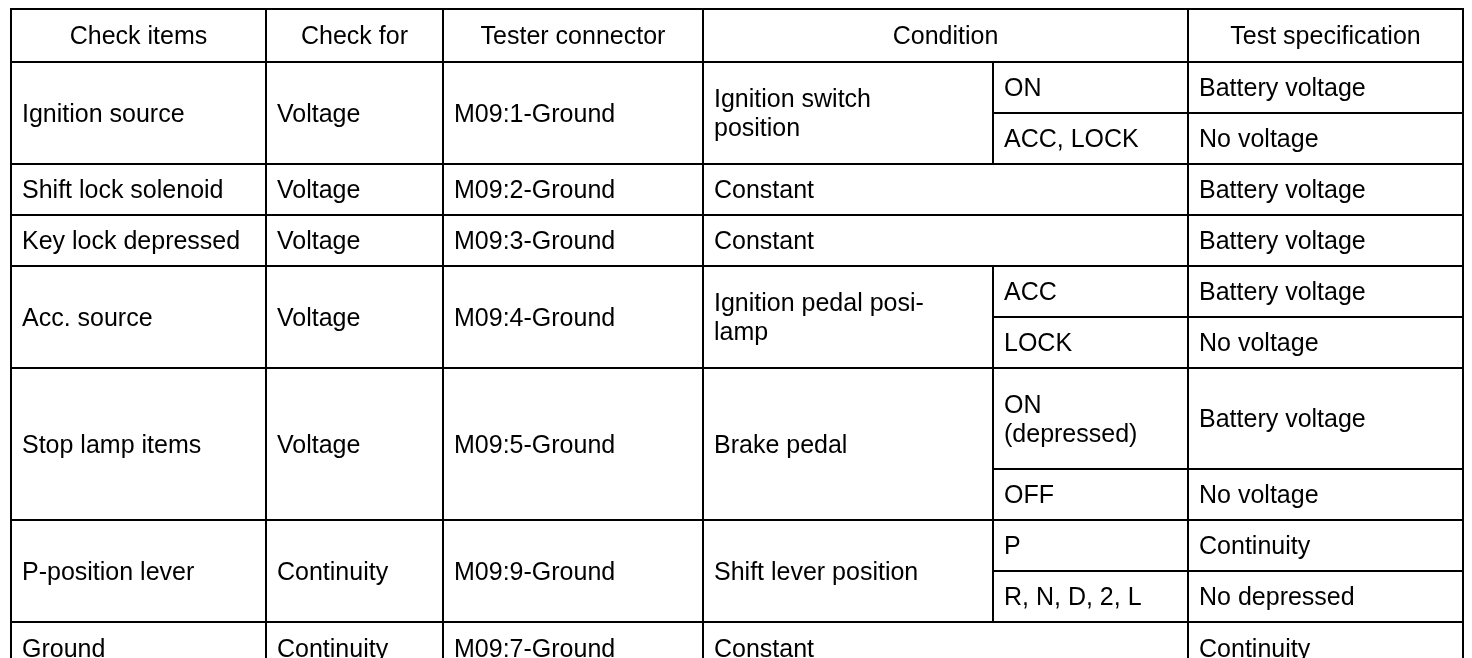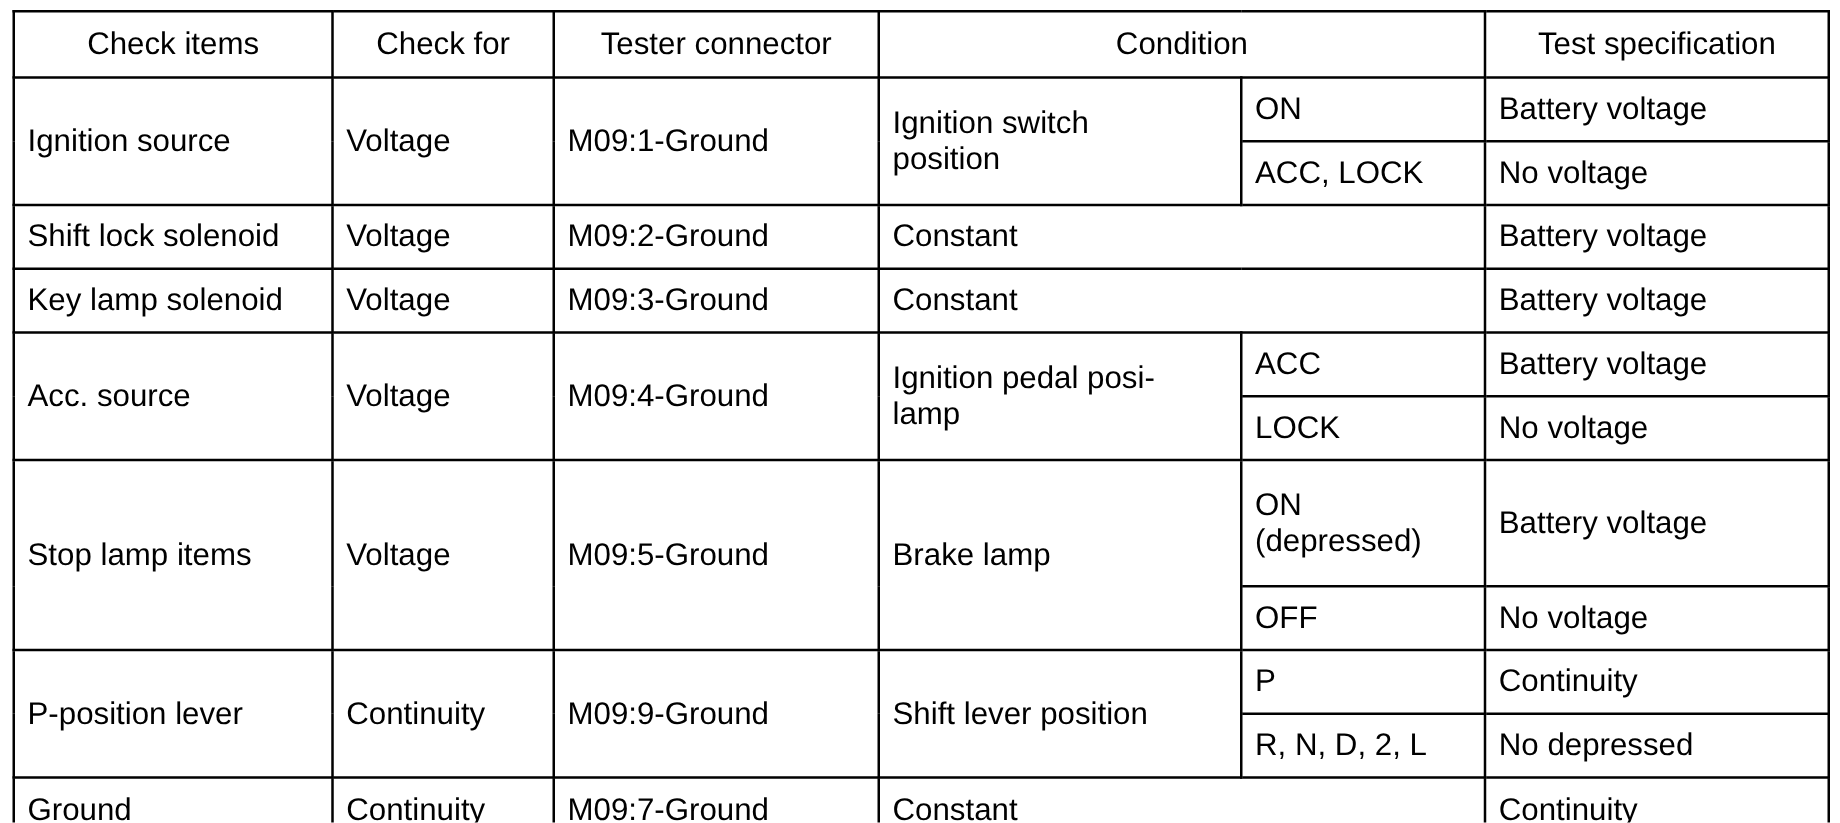--- a/index.html
+++ b/index.html
@@ -114,21 +114,21 @@
 
       <tr>
         <td class="c-left h-mid">Shift lock solenoid</td>
         <td class="c-center">Voltage</td>
         <td class="c-center">M09:2-Ground</td>
         <td class="c-left" colspan="2">Constant</td>
         <td class="c-left">Battery voltage</td>
       </tr>
 
       <tr>
-        <td class="c-left h-mid">Key lamp solenoid</td>
+        <td class="c-left h-mid">Key lock depressed</td>
         <td class="c-center">Voltage</td>
         <td class="c-center">M09:3-Ground</td>
         <td class="c-left" colspan="2">Constant</td>
         <td class="c-left">Battery voltage</td>
       </tr>
 
       <tr>
         <td class="c-left h-mid" rowspan="2">Acc. source</td>
         <td class="c-center" rowspan="2">Voltage</td>
         <td class="c-center" rowspan="2">M09:4-Ground</td>
@@ -141,21 +141,21 @@
       </tr>
       <tr>
         <td class="c-left h-sub">LOCK</td>
         <td class="c-left">No voltage</td>
       </tr>
 
       <tr>
         <td class="c-left" rowspan="2">Stop lamp items</td>
         <td class="c-center" rowspan="2">Voltage</td>
         <td class="c-center" rowspan="2">M09:5-Ground</td>
-        <td class="c-left" rowspan="2">Brake lamp</td>
+        <td class="c-left" rowspan="2">Brake pedal</td>
         <td class="c-left h-tall">
           <span>ON</span><br>
           <span>(depressed)</span>
         </td>
         <td class="c-left">Battery voltage</td>
       </tr>
       <tr>
         <td class="c-left h-mid">OFF</td>
         <td class="c-left">No voltage</td>
       </tr>

